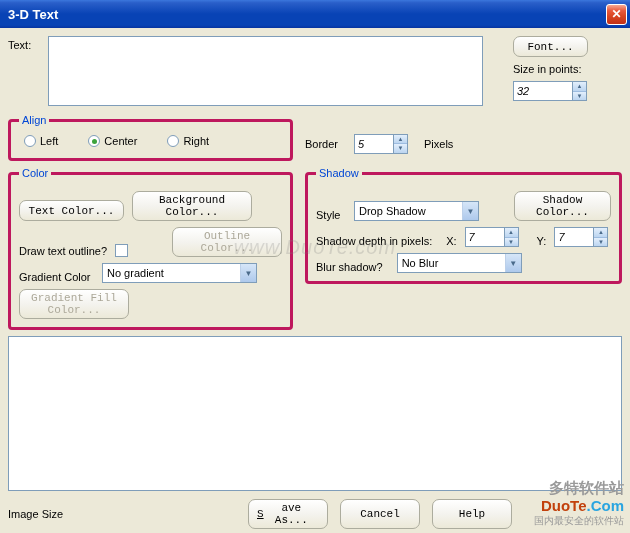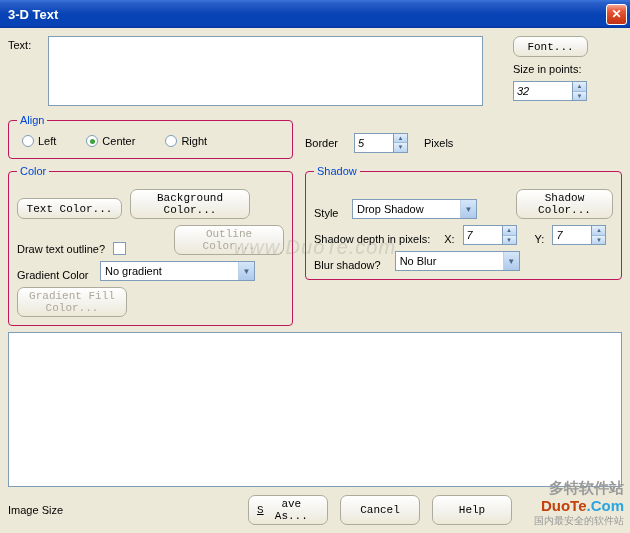--- a/index.html
+++ b/index.html
@@ -90,21 +90,21 @@
   display: flex;
   align-items: center;
   justify-content: center;
   font-size: 6px;
   color: #4a6a8a;
   background: linear-gradient(to bottom, #e3effc, #bcd5f0);
   border-bottom: 1px solid #9dbce0;
 }
 .spinner-btn:last-child { border-bottom: none; }
 fieldset {
-  border: 1px solid #be185d;
+  border: 3px solid #be185d;
   border-radius: 4px;
   padding: 6px 8px 8px 8px;
   margin: 0;
 }
 legend { color: #0046d5; padding: 0 3px; }
 .radio-row { display: flex; gap: 30px; padding: 3px 5px; }
 .radio-item { display: flex; align-items: center; gap: 4px; }
 .radio {
   width: 12px; height: 12px; border-radius: 50%;
   border: 1px solid #7f9db9; background: #fff;

